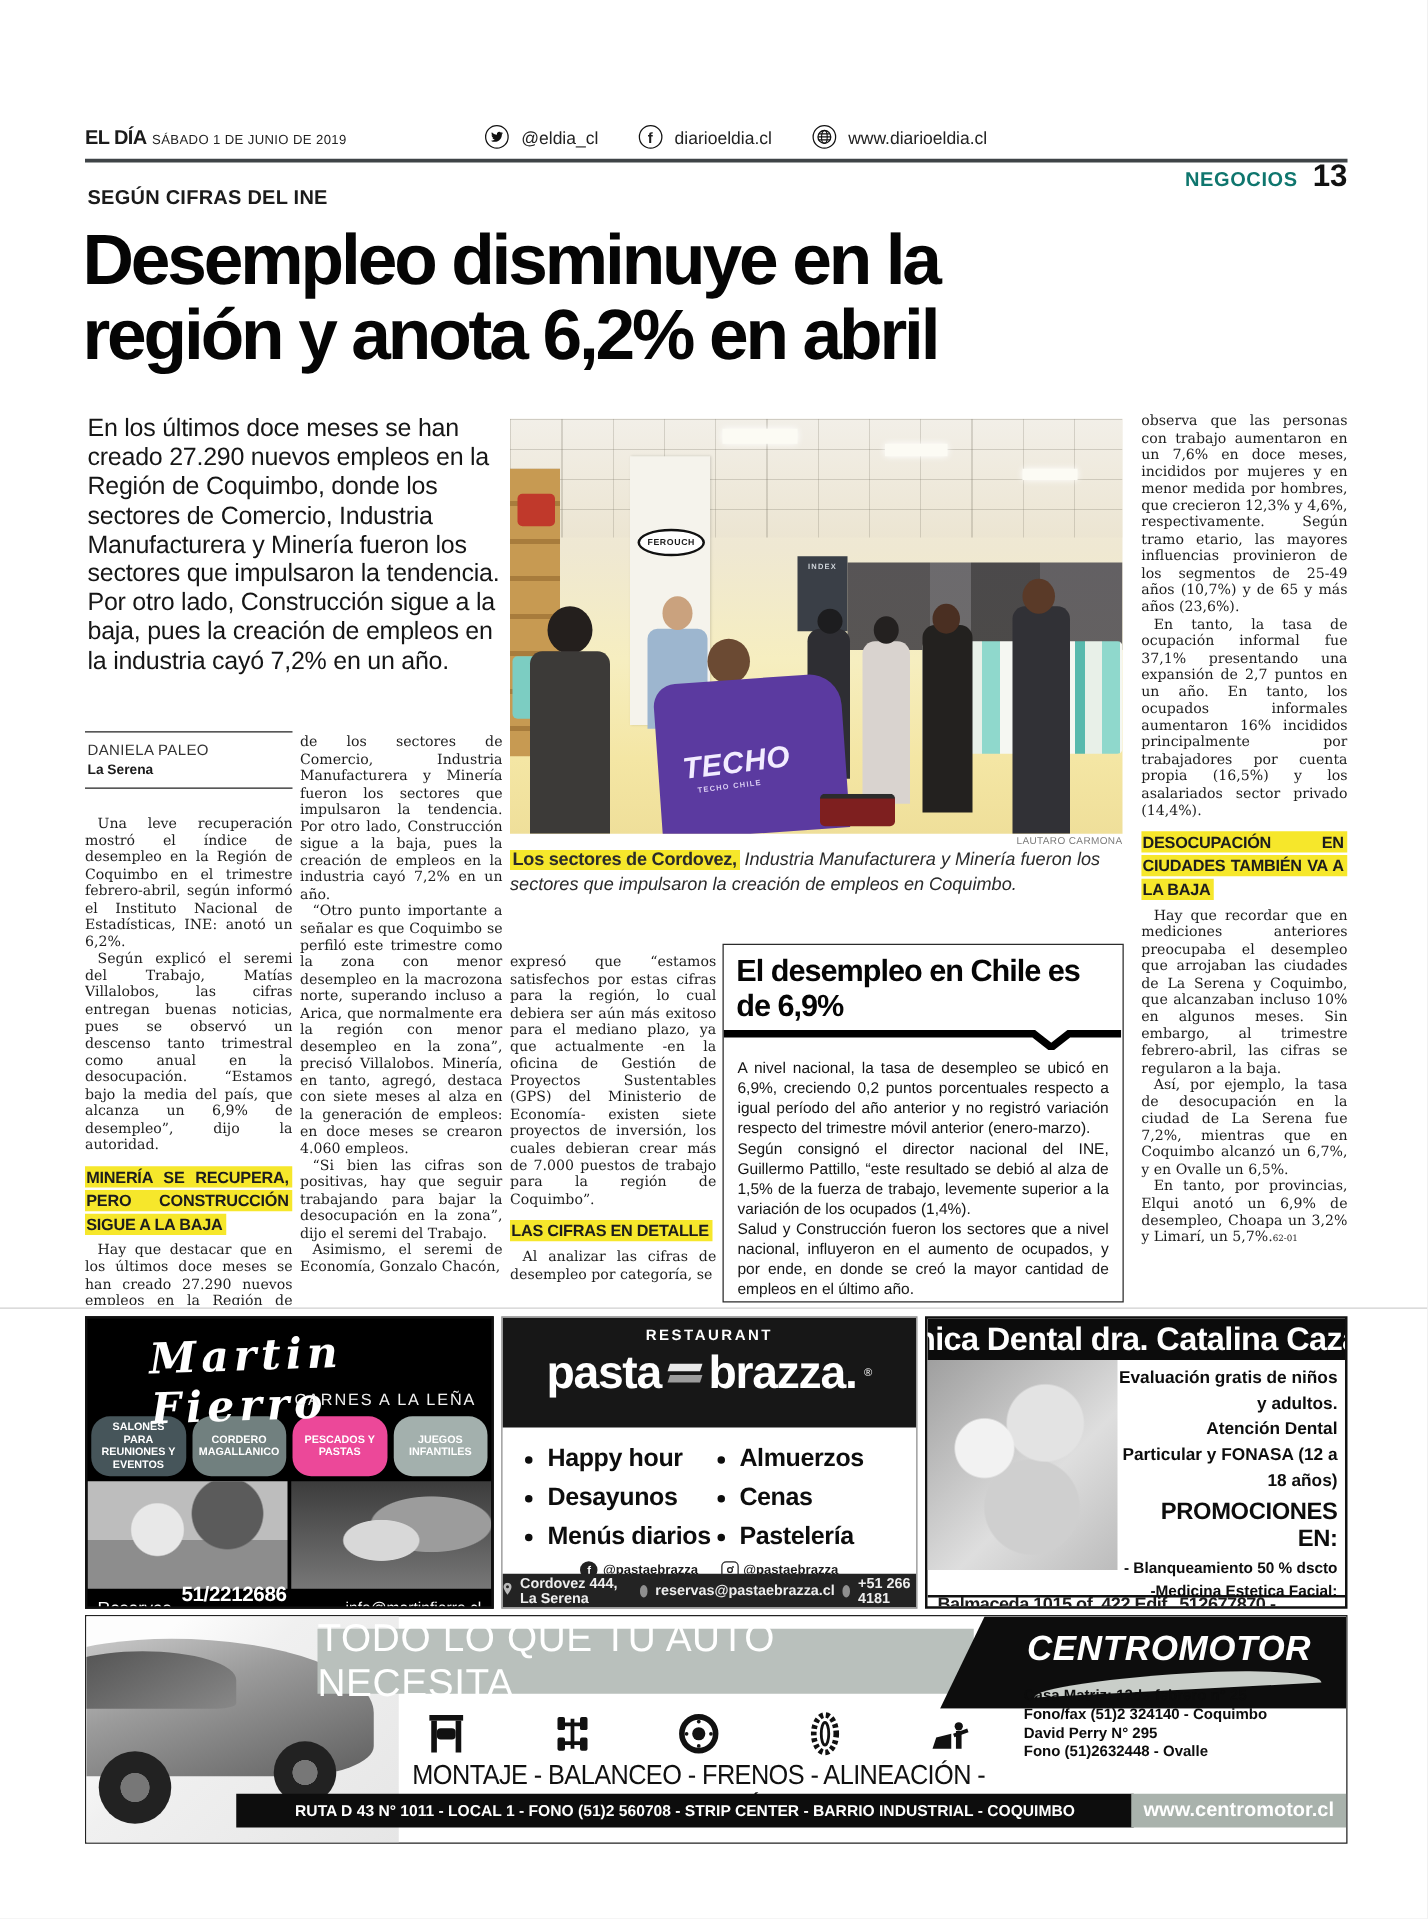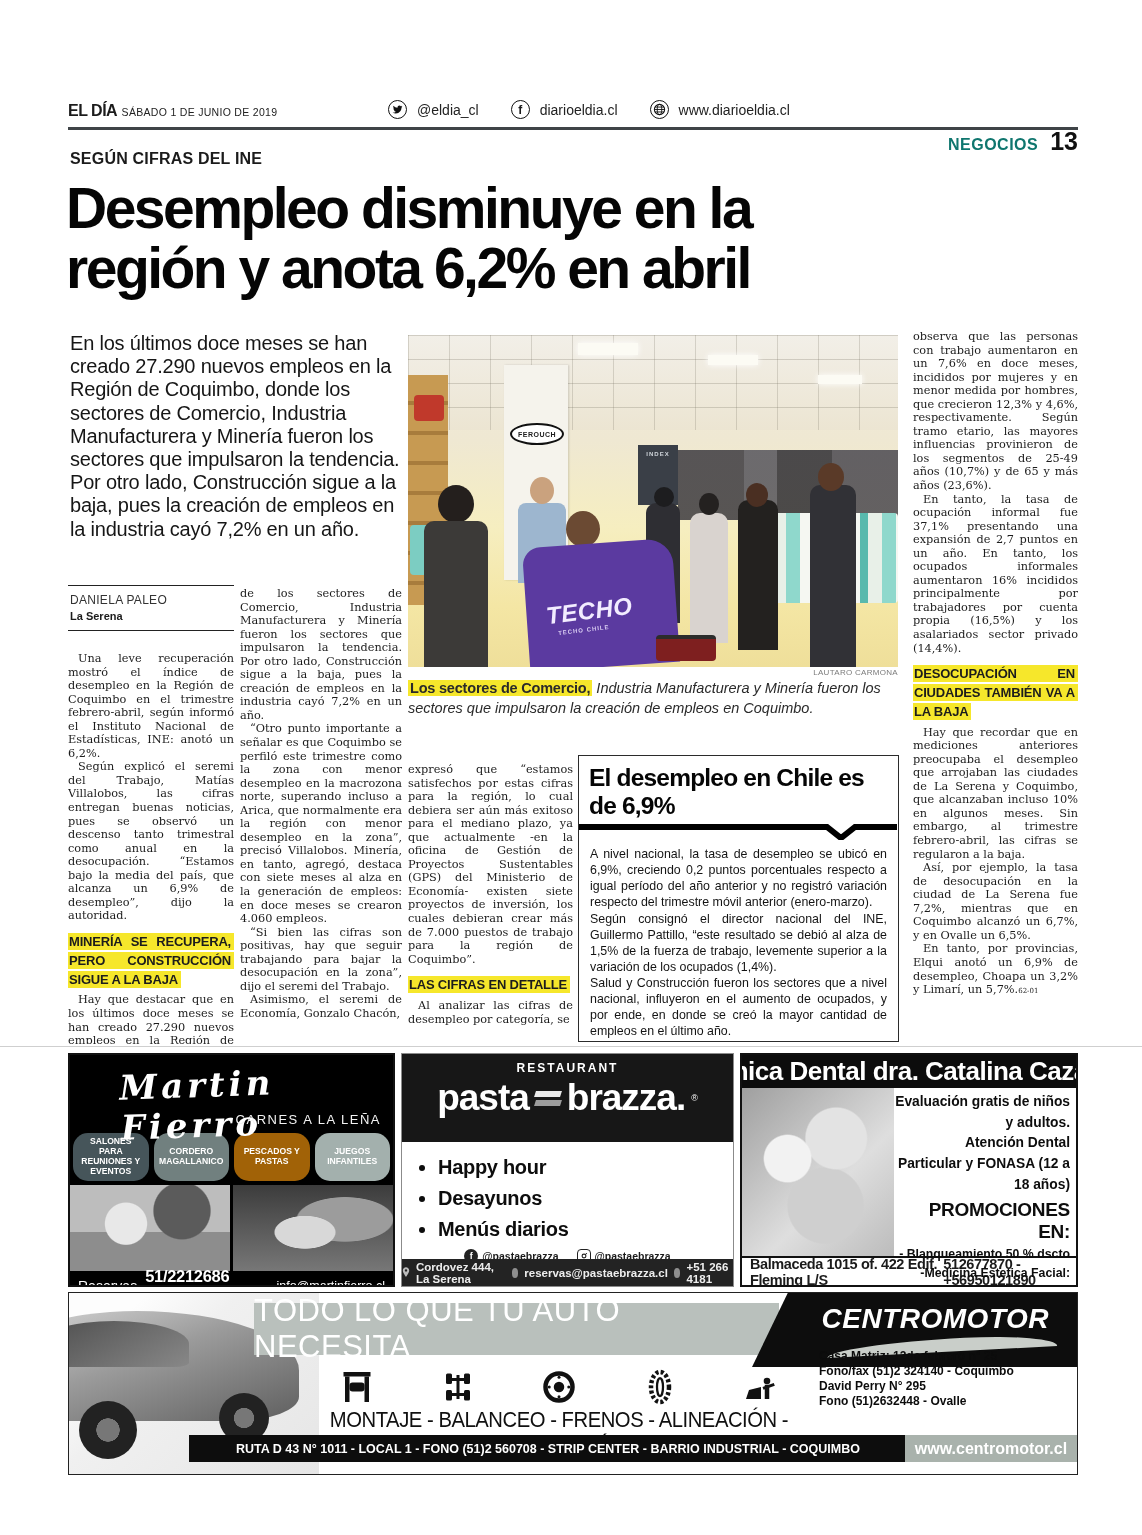--- a/index.html
+++ b/index.html
@@ -106,21 +106,21 @@
 
   
   .ad-mf { left:68px; top:1053px; width:327px; height:234px; border:2px solid #111; background:#000; }
   .mf-logo-area { position:relative; height:76px; background:#000; color:#fff; }
   .mf-logo { position:absolute; left:50px; top:8px; font-family:"DejaVu Serif",serif; font-style:italic;
     font-weight:900; font-size:34px; letter-spacing:4px; transform:rotate(-2deg); }
   .mf-tag { position:absolute; right:12px; bottom:4px; font-size:13px; letter-spacing:1.5px; color:#f2f2f2; }
   .mf-pills { display:flex; gap:5px; padding:2px 3px 4px; background:#000; }
   .pill { border-radius:15px; color:#fff; font-weight:900; font-size:8.6px; line-height:1.15;
     text-align:center; padding:4px 4px; flex:1; display:flex; align-items:center; justify-content:center; }
-  .pill1 { background:#46555a; } .pill2 { background:#71807f; } .pill3 { background:#a16207; } .pill4 { background:#a3b0ad; }
+  .pill1 { background:#46555a; } .pill2 { background:#71807f; } .pill3 { background:#ec4899; } .pill4 { background:#a3b0ad; }
   .mf-photos { display:flex; gap:3px; background:#000; height:86px; }
   .mf-ph1 { flex:1; background:
       radial-gradient(circle at 35% 45%, #e8e8e8 0 18%, transparent 19%),
       radial-gradient(circle at 70% 30%, #5b5b5b 0 22%, transparent 23%),
       linear-gradient(180deg,#bdbdbd 0 55%, #8d8d8d 55% 100%); }
   .mf-ph2 { flex:1; background:
       radial-gradient(ellipse at 45% 55%, #d8d8d8 0 24%, transparent 25%),
       radial-gradient(ellipse at 70% 40%, #9c9c9c 0 30%, transparent 31%),
       linear-gradient(180deg,#3c3c3c, #777); }
   .mf-bottom { display:flex; align-items:center; gap:8px; background:#000; color:#fff; height:30px; padding:0 8px; }
@@ -148,21 +148,21 @@
   .pb-soc-ic.sq { border-radius:4px; background:#fff; border:1.6px solid #222; color:#222; }
   .pb-handle { font-weight:900; font-size:10.5px; margin-left:4px; }
   .pb-bottom { position:absolute; left:0; right:0; bottom:0; height:27px; background:#232323; color:#eee;
     display:flex; align-items:center; justify-content:center; gap:6px; font-size:11.5px; font-weight:700; }
   .pb-mini { width:10px; height:10px; border-radius:50%; background:#8f8f8f; display:inline-block; }
 
   
   .ad-cd { left:740px; top:1053px; width:338px; height:234px; border:2px solid #111; background:#fff; }
   .cd-title { height:33px; background:#0c0c0c; color:#fff; font-weight:900; font-size:26px;
     letter-spacing:-0.5px; display:flex; align-items:center; justify-content:center; white-space:nowrap; }
-  .cd-body { position:relative; height:168px; }
+  .cd-body { position:relative; height:188px; }
   .cd-photo { position:absolute; left:0; top:0; width:152px; height:168px; background:
       radial-gradient(circle at 30% 42%, #f2f2f2 0 16%, transparent 17%),
       radial-gradient(circle at 62% 30%, #e3e3e3 0 20%, transparent 21%),
       radial-gradient(circle at 55% 70%, #cfcfcf 0 26%, transparent 27%),
       linear-gradient(135deg,#9f9f9f,#dedede 60%, #bcbcbc); }
   .cd-right { position:absolute; left:150px; right:6px; top:4px; text-align:right; color:#0d0d0d; }
   .cd-l1 { font-size:13.8px; font-weight:700; line-height:1.5; }
   .cd-promo { font-weight:900; font-size:19px; margin:4px 0 2px; letter-spacing:-0.3px; }
   .cd-item { font-weight:900; font-size:12.3px; line-height:1.55; }
   .cd-bottom { height:29px; border-top:2px solid #111; display:flex; align-items:center;
@@ -303,21 +303,21 @@
 
     <div class="ph head" style="left:158px;top:176px;width:34px;height:36px;background:#6b4a33;"></div>
     <div class="ph vest"></div>
     <div class="ph techo">TECHO</div>
     <div class="ph techo-sub">TECHO CHILE</div>
     <div class="ph basket"></div>
   </div>
 
   <div class="abs credit">LAUTARO CARMONA</div>
   <div class="abs caption">
-    <span class="cap-b">Los sectores de Comercio,</span><span class="cap-i"> Industria Manufacturera y Minería fueron los sectores que impulsaron la creación de empleos en Coquimbo.</span>
+    <span class="cap-b">Los sectores de Cordovez,</span><span class="cap-i"> Industria Manufacturera y Minería fueron los sectores que impulsaron la creación de empleos en Coquimbo.</span>
   </div>
 
   <div class="abs box">
     <div class="box-title">El desempleo en Chile es de 6,9%</div>
     <svg class="box-rule" width="318" height="16" viewBox="0 0 318 16">
         <path d="M0 3 H248 L262 14 L276 3 H318" stroke="#000" stroke-width="6" fill="none"></path>
       </svg>
     <div class="box-body">
       <p>A nivel nacional, la tasa de desempleo se ubicó en 6,9%, creciendo 0,2 puntos porcentuales respecto a igual período del año anterior y no registró variación respecto del trimestre móvil anterior (enero-marzo).</p>
       <p>Según consignó el director nacional del INE, Guillermo Pattillo, “este resultado se debió al alza de 1,5% de la fuerza de trabajo, levemente superior a la variación de los ocupados (1,4%).</p>
@@ -363,20 +363,27 @@
       </div>
     </div>
     <div class="pb-items">
       <div class="pb-col">
         <ul>
           <li>Happy hour</li>
           <li>Desayunos</li>
           <li>Menús diarios</li>
         </ul>
       </div>
+      <div class="pb-col">
+        <ul>
+          <li>Almuerzos</li>
+          <li>Cenas</li>
+          <li>Pastelería</li>
+        </ul>
+      </div>
     </div>
     <div class="pb-social">
       <span style="display:flex;align-items:center;">
         <span class="pb-soc-ic">f</span>
         <span class="pb-handle">@pastaebrazza</span>
       </span>
       <span style="display:flex;align-items:center;">
         <span class="pb-soc-ic sq">
           <svg viewBox="0 0 10 10" width="8" height="8">
               <circle cx="5" cy="5" r="2.4" fill="none" stroke="#222" stroke-width="1.4"></circle>

